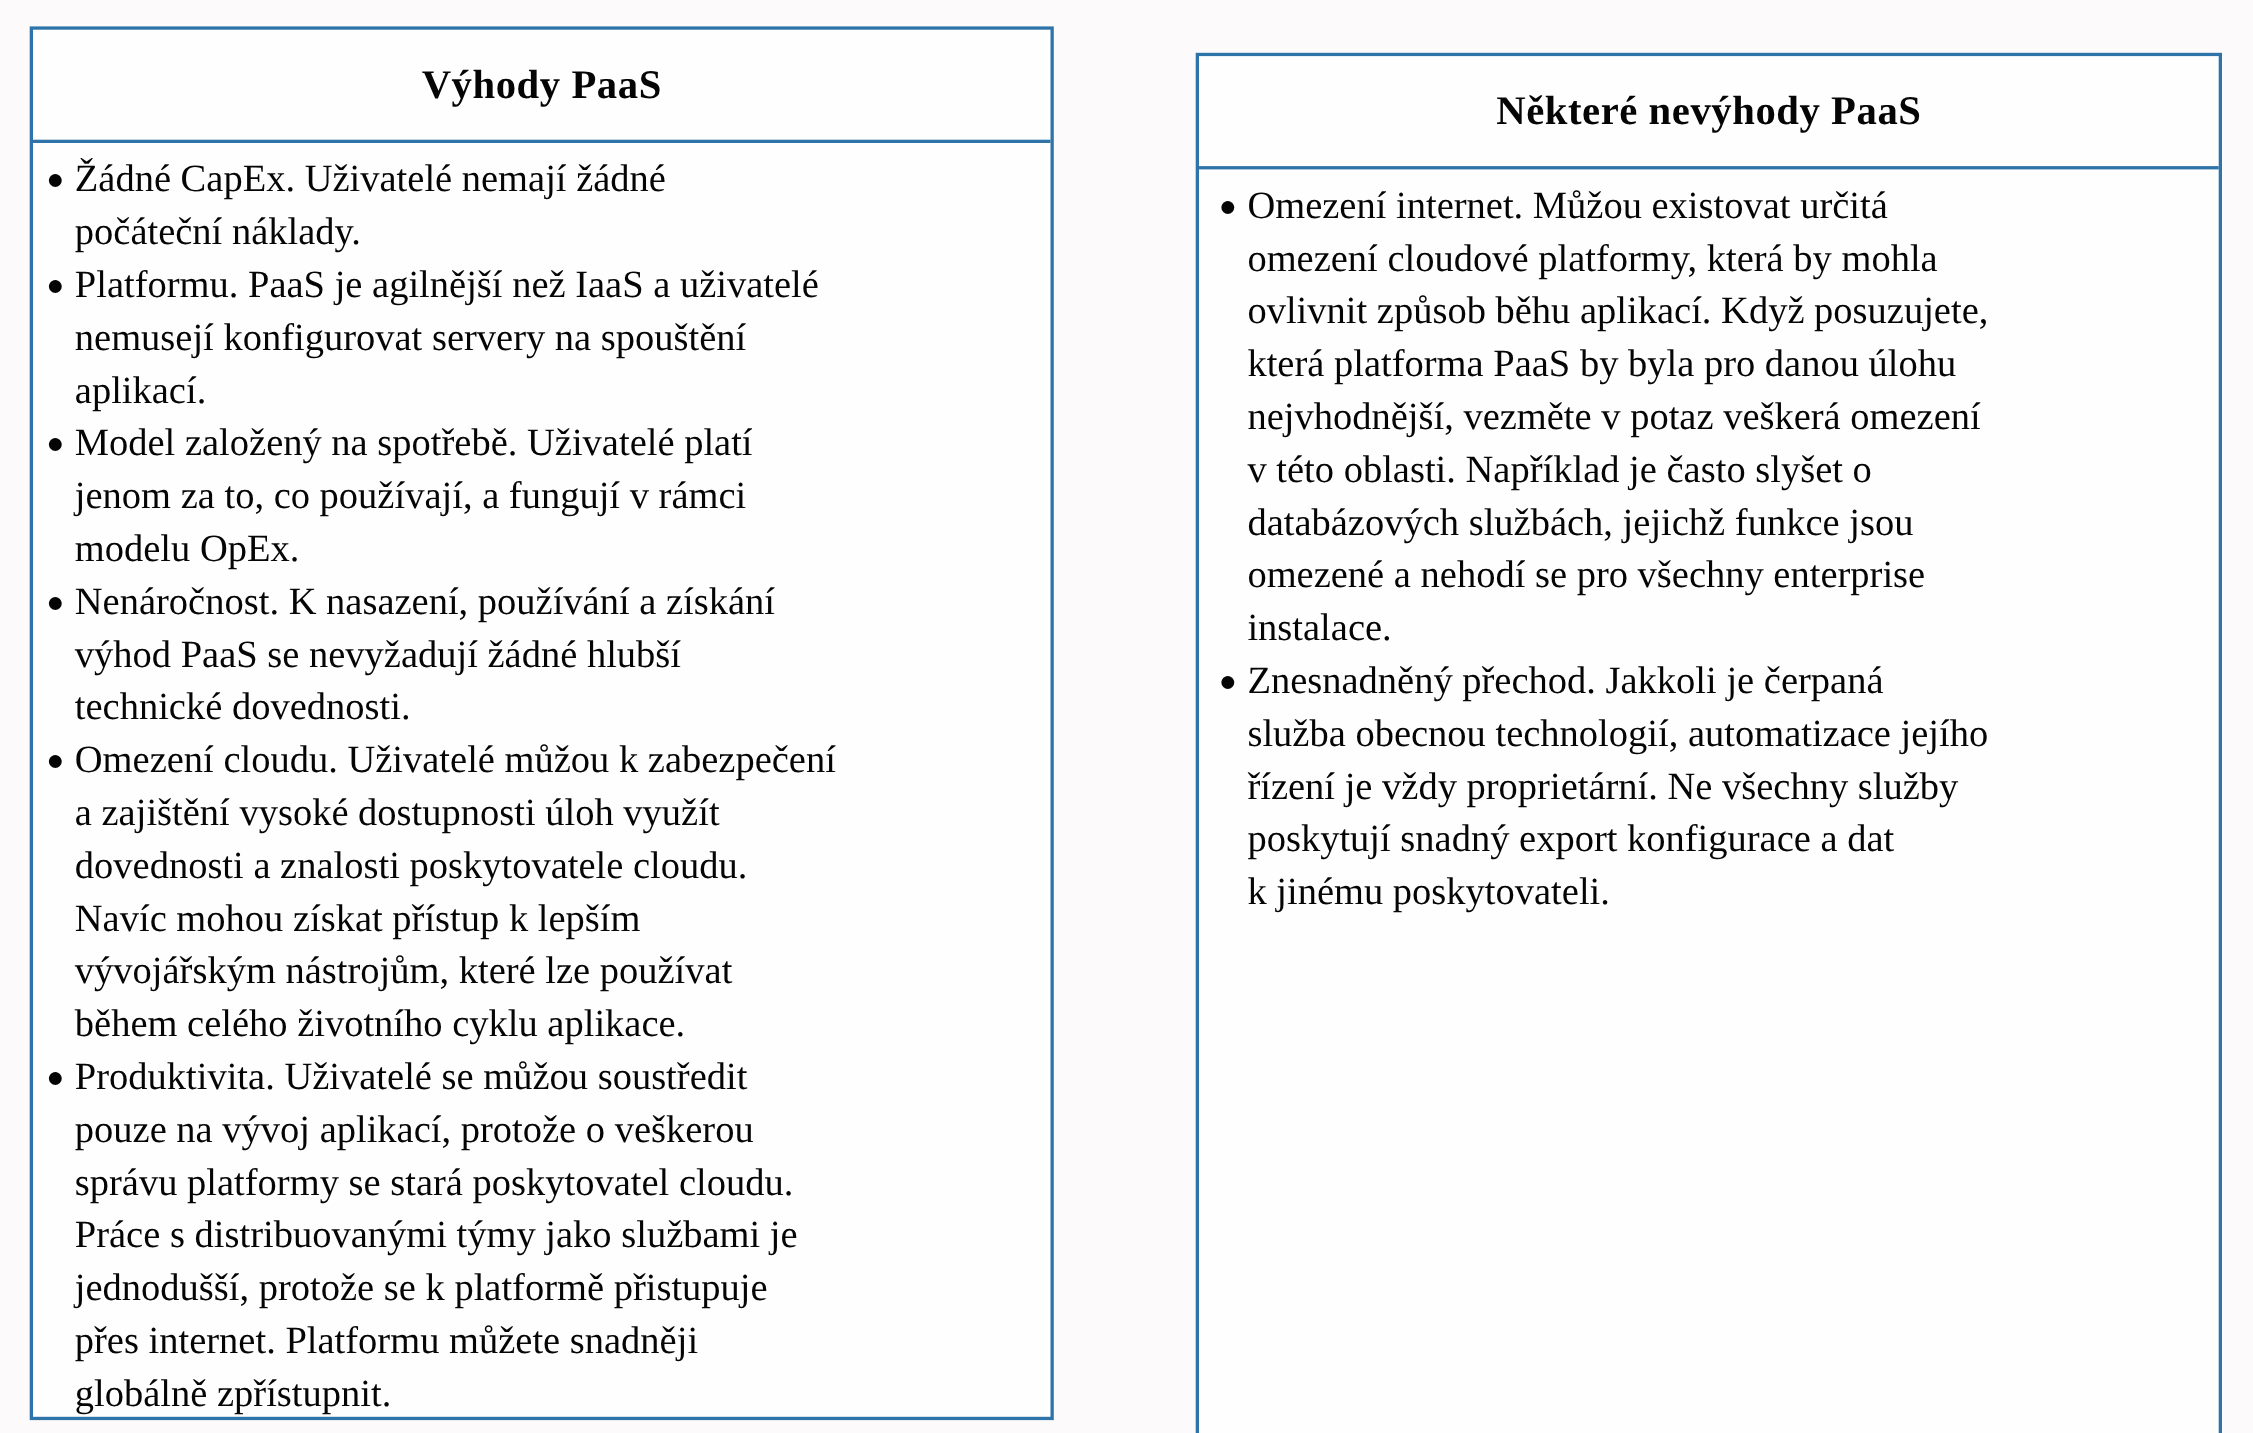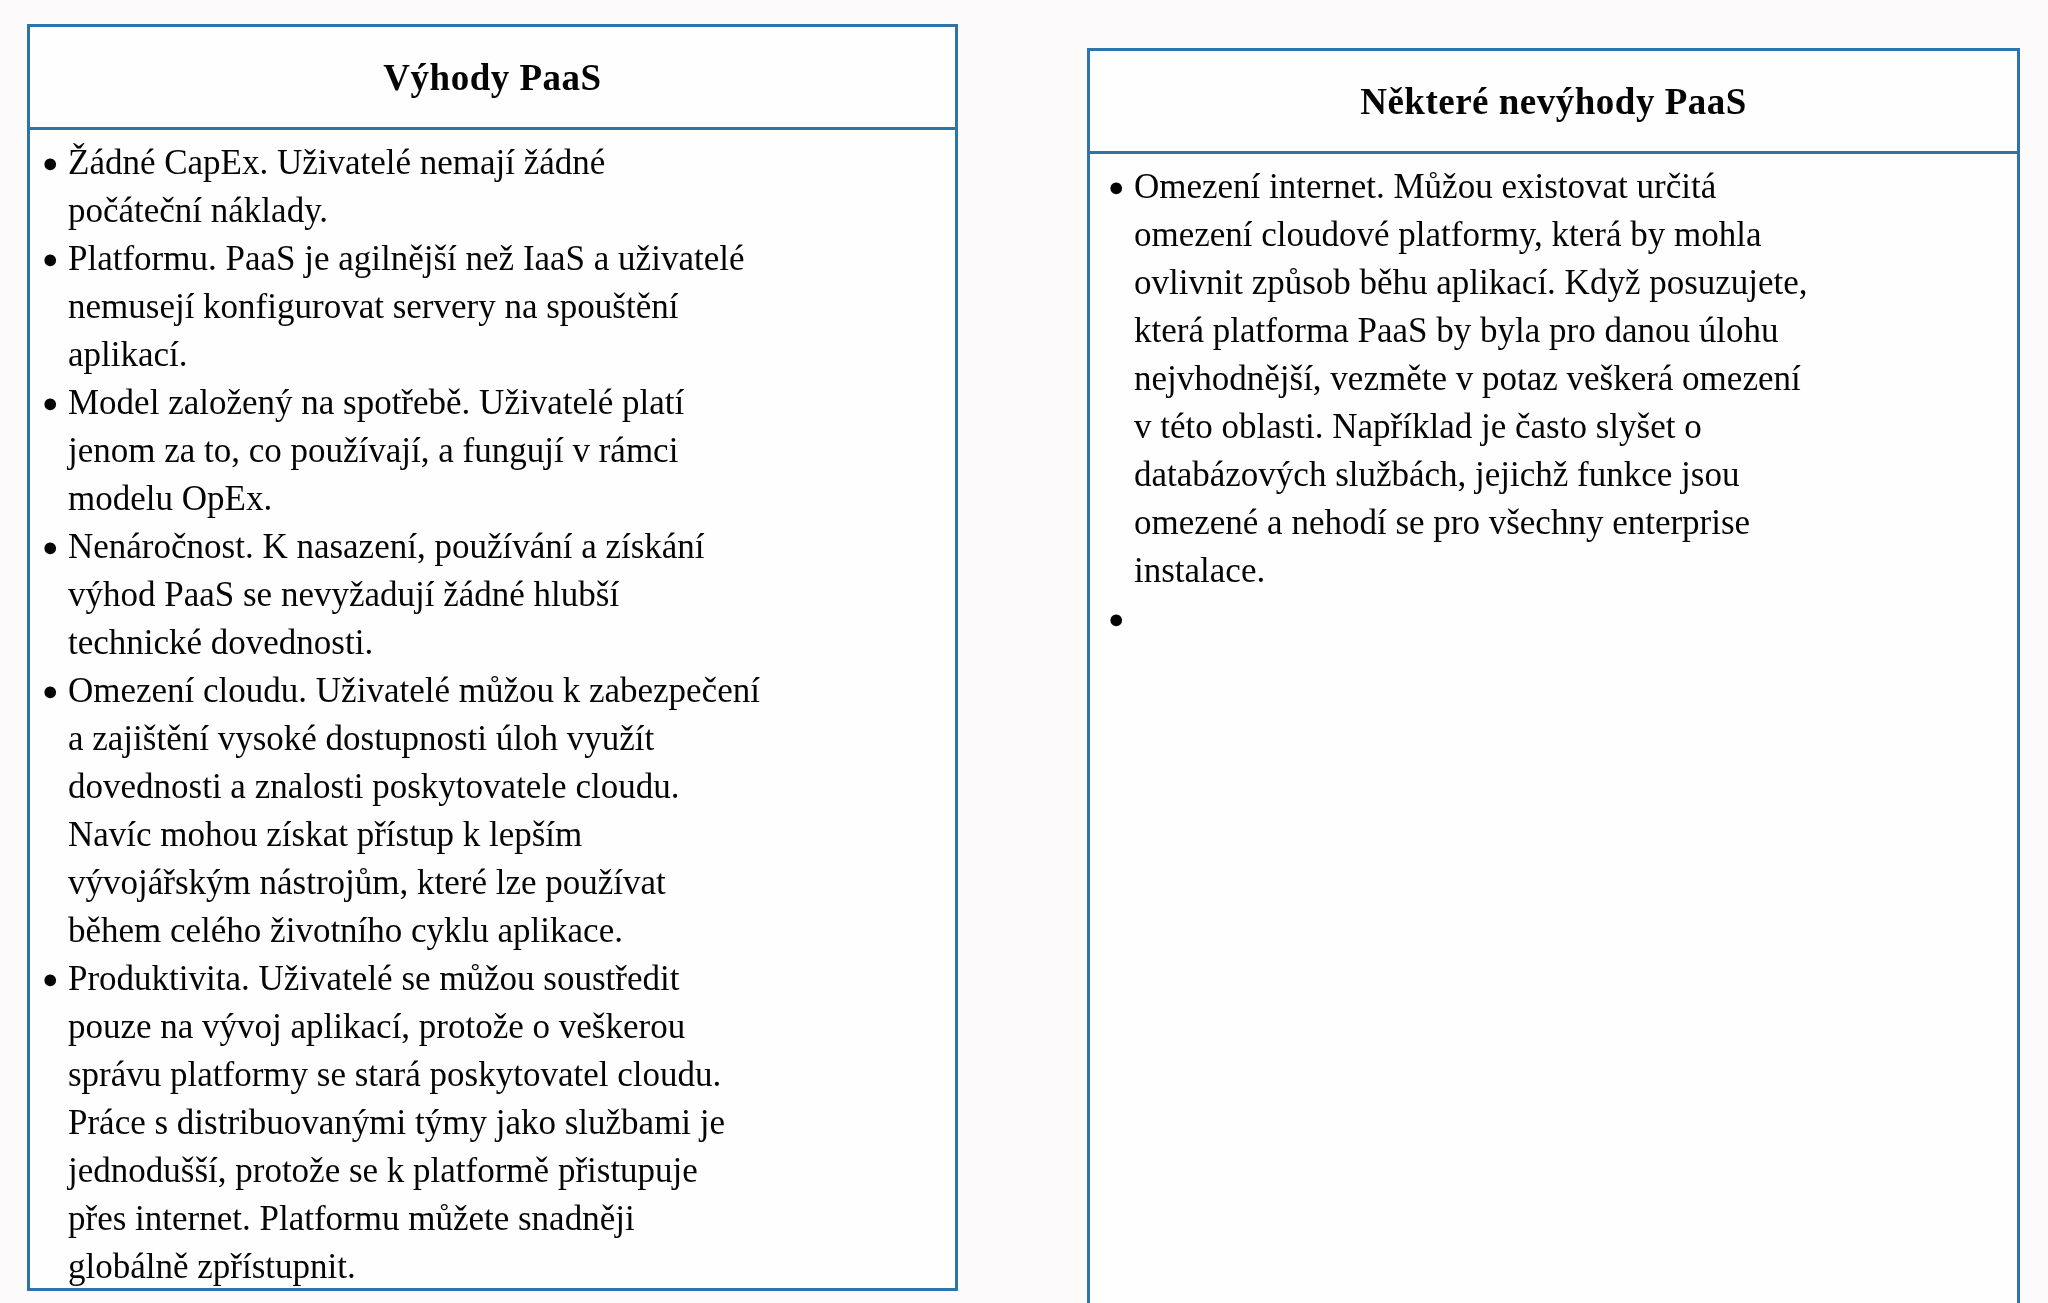--- a/index.html
+++ b/index.html
@@ -142,19 +142,23 @@
 omezení cloudové platformy, která by mohla
 ovlivnit způsob běhu aplikací. Když posuzujete,
 která platforma PaaS by byla pro danou úlohu
 nejvhodnější, vezměte v potaz veškerá omezení
 v této oblasti. Například je často slyšet o
 databázových službách, jejichž funkce jsou
 omezené a nehodí se pro všechny enterprise
 instalace.</span></span>
         </li>
         <li>
-          <span class="bullet">●</span>
+          <span class="bullet">●</span><span class="item-text"><strong class="term">Znesnadněný přechod</strong><span class="rest">. Jakkoli je čerpaná
+služba obecnou technologií, automatizace jejího
+řízení je vždy proprietární. Ne všechny služby
+poskytují snadný export konfigurace a dat
+k jinému poskytovateli.</span></span>
         </li>
       </ul>
     </div>
   </section>
 
 </div>
 
 </body></html>

